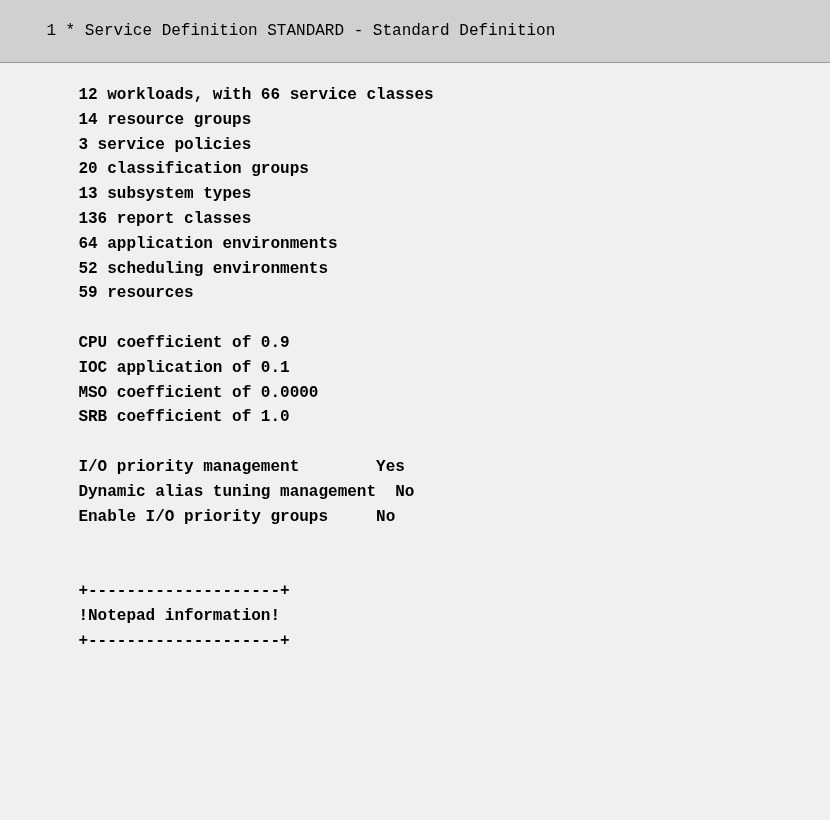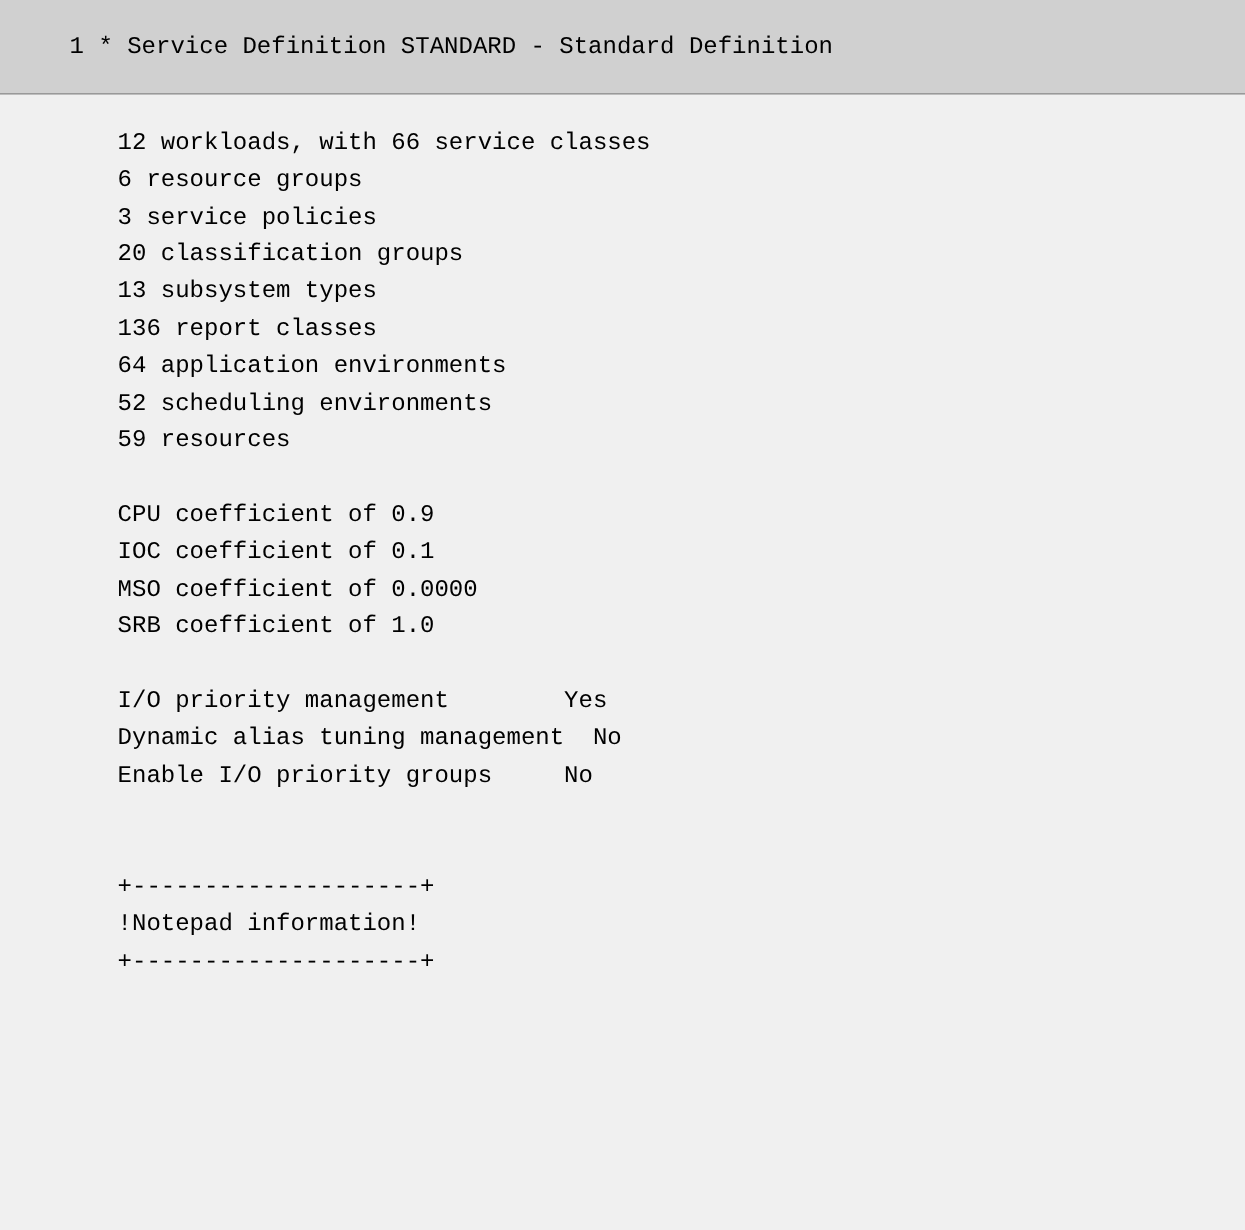--- a/index.html
+++ b/index.html
@@ -32,20 +32,21 @@
       color: #000;
       white-space: pre;
     }
 
     .content-area {
       padding: 20px 40px;
       font-family: 'Courier New', Courier, monospace;
       font-size: 16px;
       color: #000;
       line-height: 1.6;
+      font-weight: bold;
     }
 
     .line {
       white-space: pre;
       display: block;
       line-height: 1.55;
     }
 
     .line-empty {
       display: block;
@@ -55,33 +56,33 @@
 </head>
 <body>
 
 <div class="terminal-container">
   <div class="header-bar">
     <span>1 * Service Definition STANDARD - Standard Definition</span>
   </div>
   <div class="content-area">
 
     <span class="line">    12 workloads, with 66 service classes</span>
-    <span class="line">    6 resource groups</span>
+    <span class="line">    14 resource groups</span>
     <span class="line">    3 service policies</span>
     <span class="line">    20 classification groups</span>
     <span class="line">    13 subsystem types</span>
     <span class="line">    136 report classes</span>
     <span class="line">    64 application environments</span>
     <span class="line">    52 scheduling environments</span>
     <span class="line">    59 resources</span>
 
     <span class="line-empty"></span>
 
     <span class="line">    CPU coefficient of 0.9</span>
-    <span class="line">    IOC coefficient of 0.1</span>
+    <span class="line">    IOC application of 0.1</span>
     <span class="line">    MSO coefficient of 0.0000</span>
     <span class="line">    SRB coefficient of 1.0</span>
 
     <span class="line-empty"></span>
 
     <span class="line">    I/O priority management        Yes</span>
     <span class="line">    Dynamic alias tuning management  No</span>
     <span class="line">    Enable I/O priority groups     No</span>
 
     <span class="line-empty"></span>

